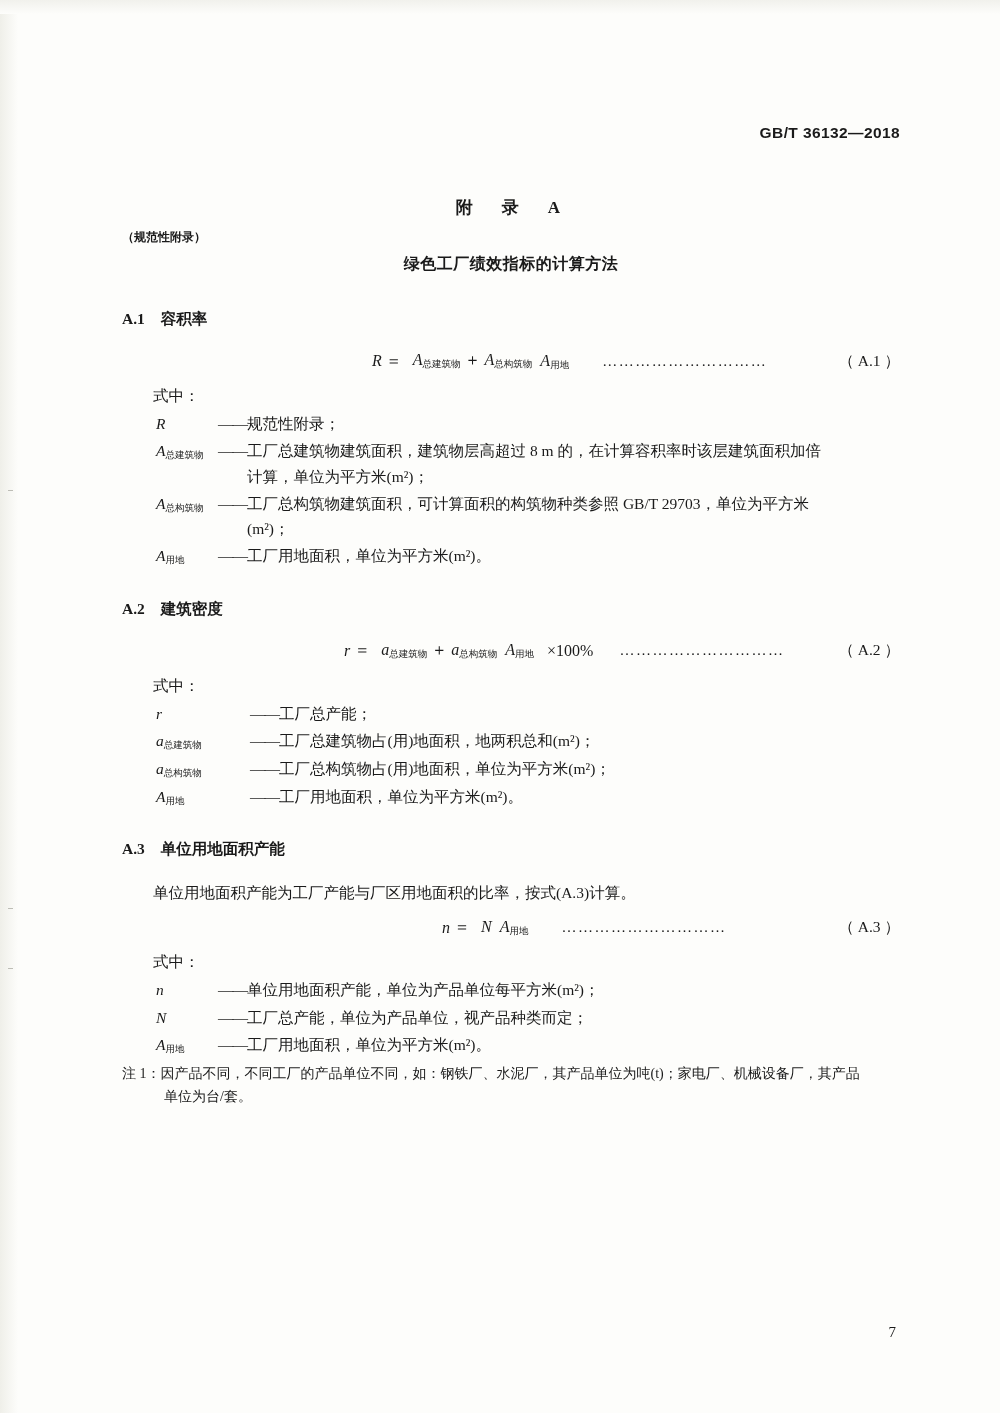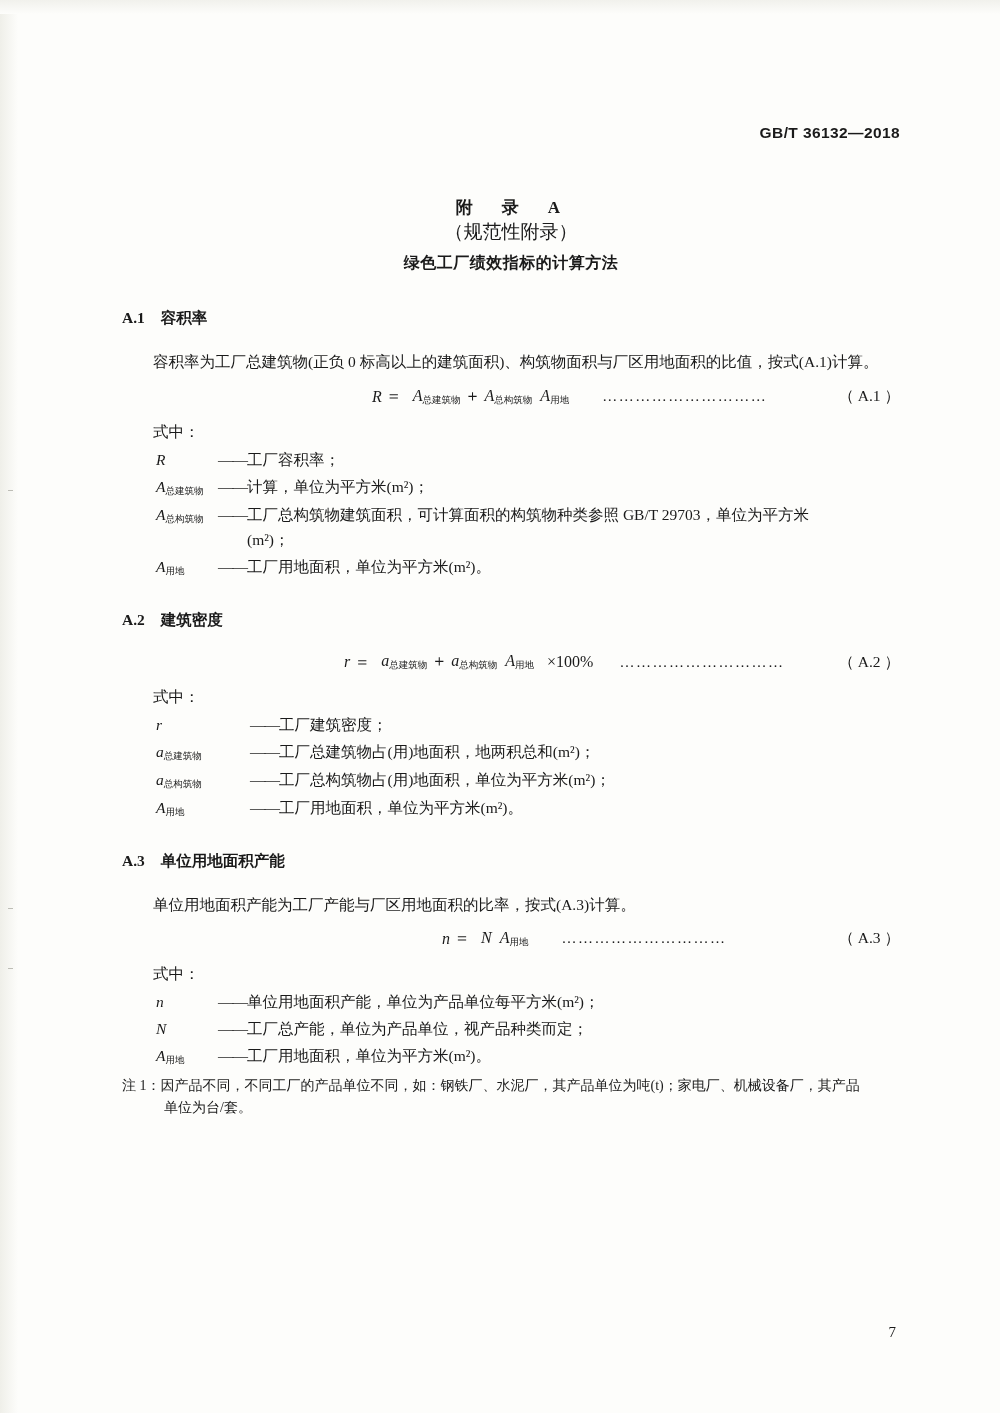--- a/index.html
+++ b/index.html
@@ -40,25 +40,26 @@
     position: absolute;
     left: 122px;
     top: 196px;
     width: 778px;
   }
   .annex-title {
     text-align: center;
     font-weight: bold;
     font-size: 17px;
     letter-spacing: 6px;
+    margin-bottom: 10px;
   }
   .annex-sub {
-    text-align: center;
-    font-weight: normal;
-    font-size: 19px;
+    text-align: left;
+    font-weight: bold;
+    font-size: 12px;
     margin-bottom: 8px;
   }
   .annex-name {
     text-align: center;
     font-weight: bold;
     font-size: 16px;
     margin-bottom: 34px;
     letter-spacing: 0.5px;
   }
   .sec-head {
@@ -168,21 +169,20 @@
   <div class="content">
 
     <div class="annex-title">附　录　A</div>
     <div class="annex-sub">（规范性附录）</div>
     <div class="annex-name">绿色工厂绩效指标的计算方法</div>
 
     <div class="sec-head">
       <span class="num">A.1</span><span>容积率</span>
     </div>
 
-    <p class="para">容积率为工厂总建筑物(正负 0 标高以上的建筑面积)、构筑物面积与厂区用地面积的比值，按式(A.1)计算。</p>
 
     <div class="formula-row">
       <div class="formula-spacer"></div>
       <div class="formula">
         <span class="ital">R</span>
         <span style="margin:0 4px;">＝</span>
         <span class="frac">
           <span class="top">
             <span class="ital">A</span><sub class="zh">总建筑物</sub>
             <span>＋</span>
@@ -197,26 +197,26 @@
       <div class="dots">…………………………</div>
       <div class="eqnum">（ A.1 ）</div>
     </div>
 
     <div class="shizhong">式中：</div>
 
     <div class="deflist">
       <div class="defrow">
         <span class="defsym"><span class="ital">R</span></span>
         <span class="defdash">——</span>
-        <span class="deftext"><span>工厂容积率；</span></span>
+        <span class="deftext"><span>规范性附录；</span></span>
       </div>
       <div class="defrow">
         <span class="defsym"><span class="ital">A</span><sub class="zh">总建筑物</sub></span>
         <span class="defdash">——</span>
-        <span class="deftext"><span class="cont">计算，单位为平方米(m²)；</span></span>
+        <span class="deftext"><span>工厂总建筑物建筑面积，建筑物层高超过 8 m 的，在计算容积率时该层建筑面积加倍</span><span class="cont">计算，单位为平方米(m²)；</span></span>
       </div>
       <div class="defrow">
         <span class="defsym"><span class="ital">A</span><sub class="zh">总构筑物</sub></span>
         <span class="defdash">——</span>
         <span class="deftext"><span>工厂总构筑物建筑面积，可计算面积的构筑物种类参照 GB/T 29703，单位为平方米</span><span class="cont">(m²)；</span></span>
       </div>
       <div class="defrow">
         <span class="defsym"><span class="ital">A</span><sub class="zh">用地</sub></span>
         <span class="defdash">——</span>
         <span class="deftext"><span>工厂用地面积，单位为平方米(m²)。</span></span>
@@ -249,21 +249,21 @@
       <div class="dots">…………………………</div>
       <div class="eqnum">（ A.2 ）</div>
     </div>
 
     <div class="shizhong">式中：</div>
 
     <div class="deflist">
       <div class="defrow">
         <span class="defsym wide"><span class="ital">r</span></span>
         <span class="defdash">——</span>
-        <span class="deftext"><span>工厂建筑密度；</span></span>
+        <span class="deftext"><span>工厂总产能；</span></span>
       </div>
       <div class="defrow">
         <span class="defsym wide"><span class="ital">a</span><sub class="zh">总建筑物</sub></span>
         <span class="defdash">——</span>
         <span class="deftext"><span>工厂总建筑物占(用)地面积，地两积总和(m²)；</span></span>
       </div>
       <div class="defrow">
         <span class="defsym wide"><span class="ital">a</span><sub class="zh">总构筑物</sub></span>
         <span class="defdash">——</span>
         <span class="deftext"><span>工厂总构筑物占(用)地面积，单位为平方米(m²)；</span></span>

